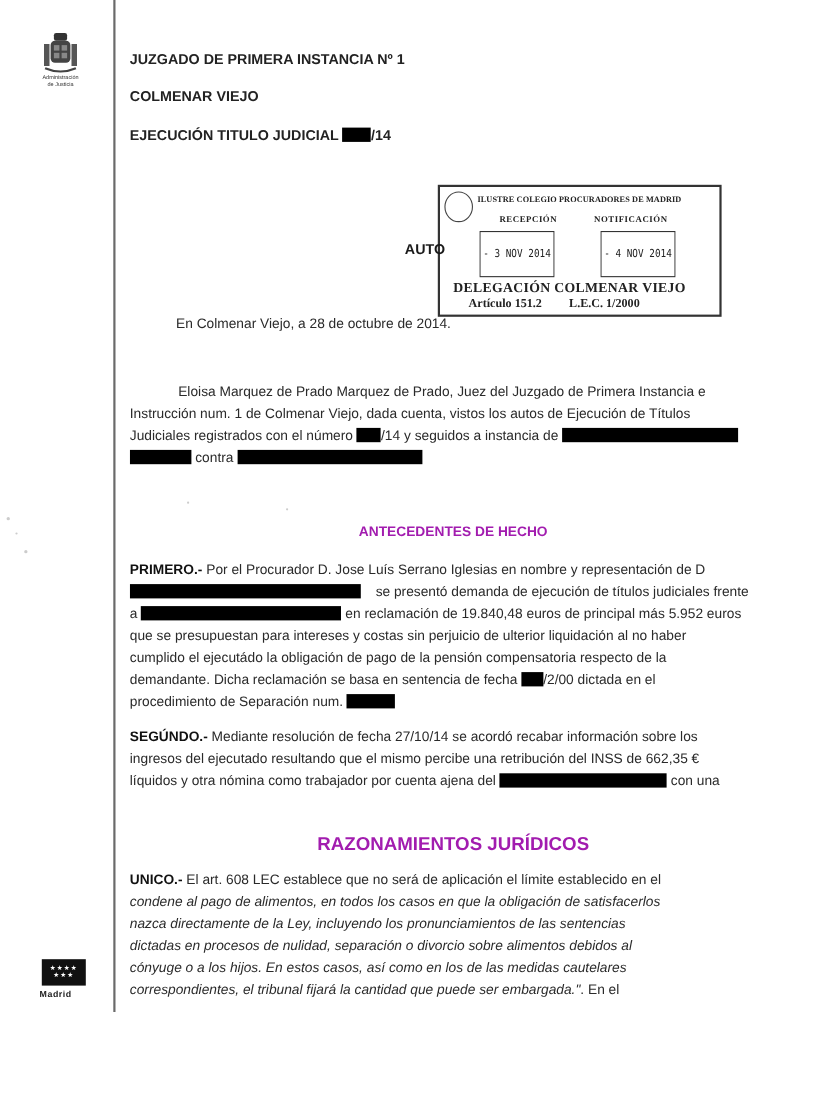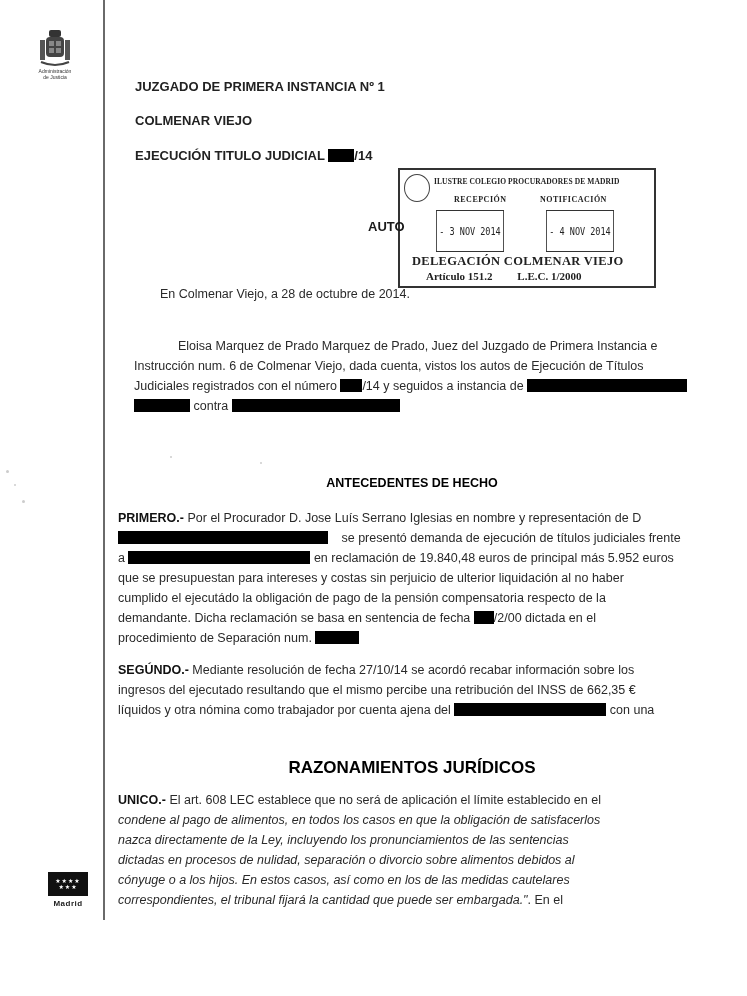--- a/index.html
+++ b/index.html
@@ -9,28 +9,28 @@
       font-family: "Liberation Sans", "DejaVu Sans", sans-serif;
     }
     .abs { position: absolute; }
     .margin-line {
       position: absolute; left: 103px; top: 0; width: 2px; height: 920px;
       background: #6a6a6a;
     }
     .crest { left: 30px; top: 28px; width: 50px; text-align: center; }
     .crest svg { display: block; margin: 0 auto; }
     .crest-text { font-size: 5px; line-height: 6px; color: #333; }
-    .madrid { left: 46px; top: 872px; width: 44px; text-align: center; }
+    .madrid { left: 36px; top: 872px; width: 44px; }
     .madrid-box {
       width: 40px; height: 24px; background: #111; margin: 0 auto;
       display: flex; flex-direction: column; align-items: center; justify-content: center;
     }
     .madrid-stars { color: #fff; font-size: 6px; line-height: 6px; letter-spacing: 1px; }
     .madrid-label { font-size: 8px; font-weight: bold; letter-spacing: 0.5px; margin-top: 3px; color: #222; }
-    .hdr { left: 135px; font-weight: bold; font-size: 13px; color: #222; margin-top: 33px; }
+    .hdr { left: 118px; font-weight: bold; font-size: 13px; color: #222; }
     .redact { display: inline-block; background: #000; height: 13px; vertical-align: -2px; }
     .stamp {
       left: 398px; top: 168px; width: 258px; height: 120px;
       border: 2px solid #333; box-sizing: border-box;
       font-family: "Liberation Serif", "DejaVu Serif", serif; color: #222;
     }
     .stamp-seal {
       position: absolute; left: 4px; top: 4px; width: 24px; height: 26px;
       border: 1.5px solid #444; border-radius: 50%;
     }
@@ -44,21 +44,21 @@
       transform: scaleX(0.85);
     }
     .stamp-del { position: absolute; left: 12px; top: 84px; font-size: 12.5px; font-weight: bold; letter-spacing: 0.3px; }
     .stamp-art { position: absolute; left: 26px; top: 100px; font-size: 11px; font-weight: bold; }
     .auto { left: 368px; top: 219px; font-weight: bold; font-size: 13px; }
     .para {
       left: 118px; width: 588px; font-size: 12.5px; line-height: 20px;
       text-align: justify; color: #2a2a2a; overflow: hidden; white-space: nowrap;
     }
     .line { display: block; overflow: hidden; white-space: nowrap; }
-    .sec-title { font-weight: bold; font-size: 12.5px; color: #000000; text-align: center; }
+    .sec-title { font-weight: bold; font-size: 12.5px; color: #a21caf; text-align: center; }
     .b { font-weight: bold; color: #111; }
     .i { font-style: italic; }
     .speck { position: absolute; background: #ccc; border-radius: 50%; }
   </style>
 </head>
 <body>
 
 <div class="margin-line"></div>
 
 <div class="abs crest">
@@ -103,23 +103,23 @@
   <div class="stamp-art">
     <span>Artículo 151.2</span>
     <span style="margin-left:22px;">L.E.C. 1/2000</span>
   </div>
 </div>
 
 <div class="abs auto">AUTO</div>
 
 <div class="abs para" style="top:284px; left:160px; width:300px;">En Colmenar Viejo, a 28 de octubre de 2014.</div>
 
-<div class="abs para" style="top:336px;margin-left:16px;">
+<div class="abs para" style="top:346px;">
   <span class="line" style="padding-left:44px;">Eloisa Marquez de Prado Marquez de Prado, Juez del Juzgado de Primera Instancia e</span>
-  <span class="line">Instrucción num. 6 de Colmenar Viejo, dada cuenta, vistos los autos de Ejecución de Títulos</span>
+  <span class="line">Instrucción num. 1 de Colmenar Viejo, dada cuenta, vistos los autos de Ejecución de Títulos</span>
   <span class="line">
     <span>Judiciales registrados con el número</span>
     <span class="redact" style="width:22px;"></span><span>/14 y seguidos a instancia de</span>
     <span class="redact" style="width:160px;"></span>
   </span>
   <span class="line">
     <span class="redact" style="width:56px;"></span>
     <span>contra</span>
     <span class="redact" style="width:168px;"></span>
   </span>

